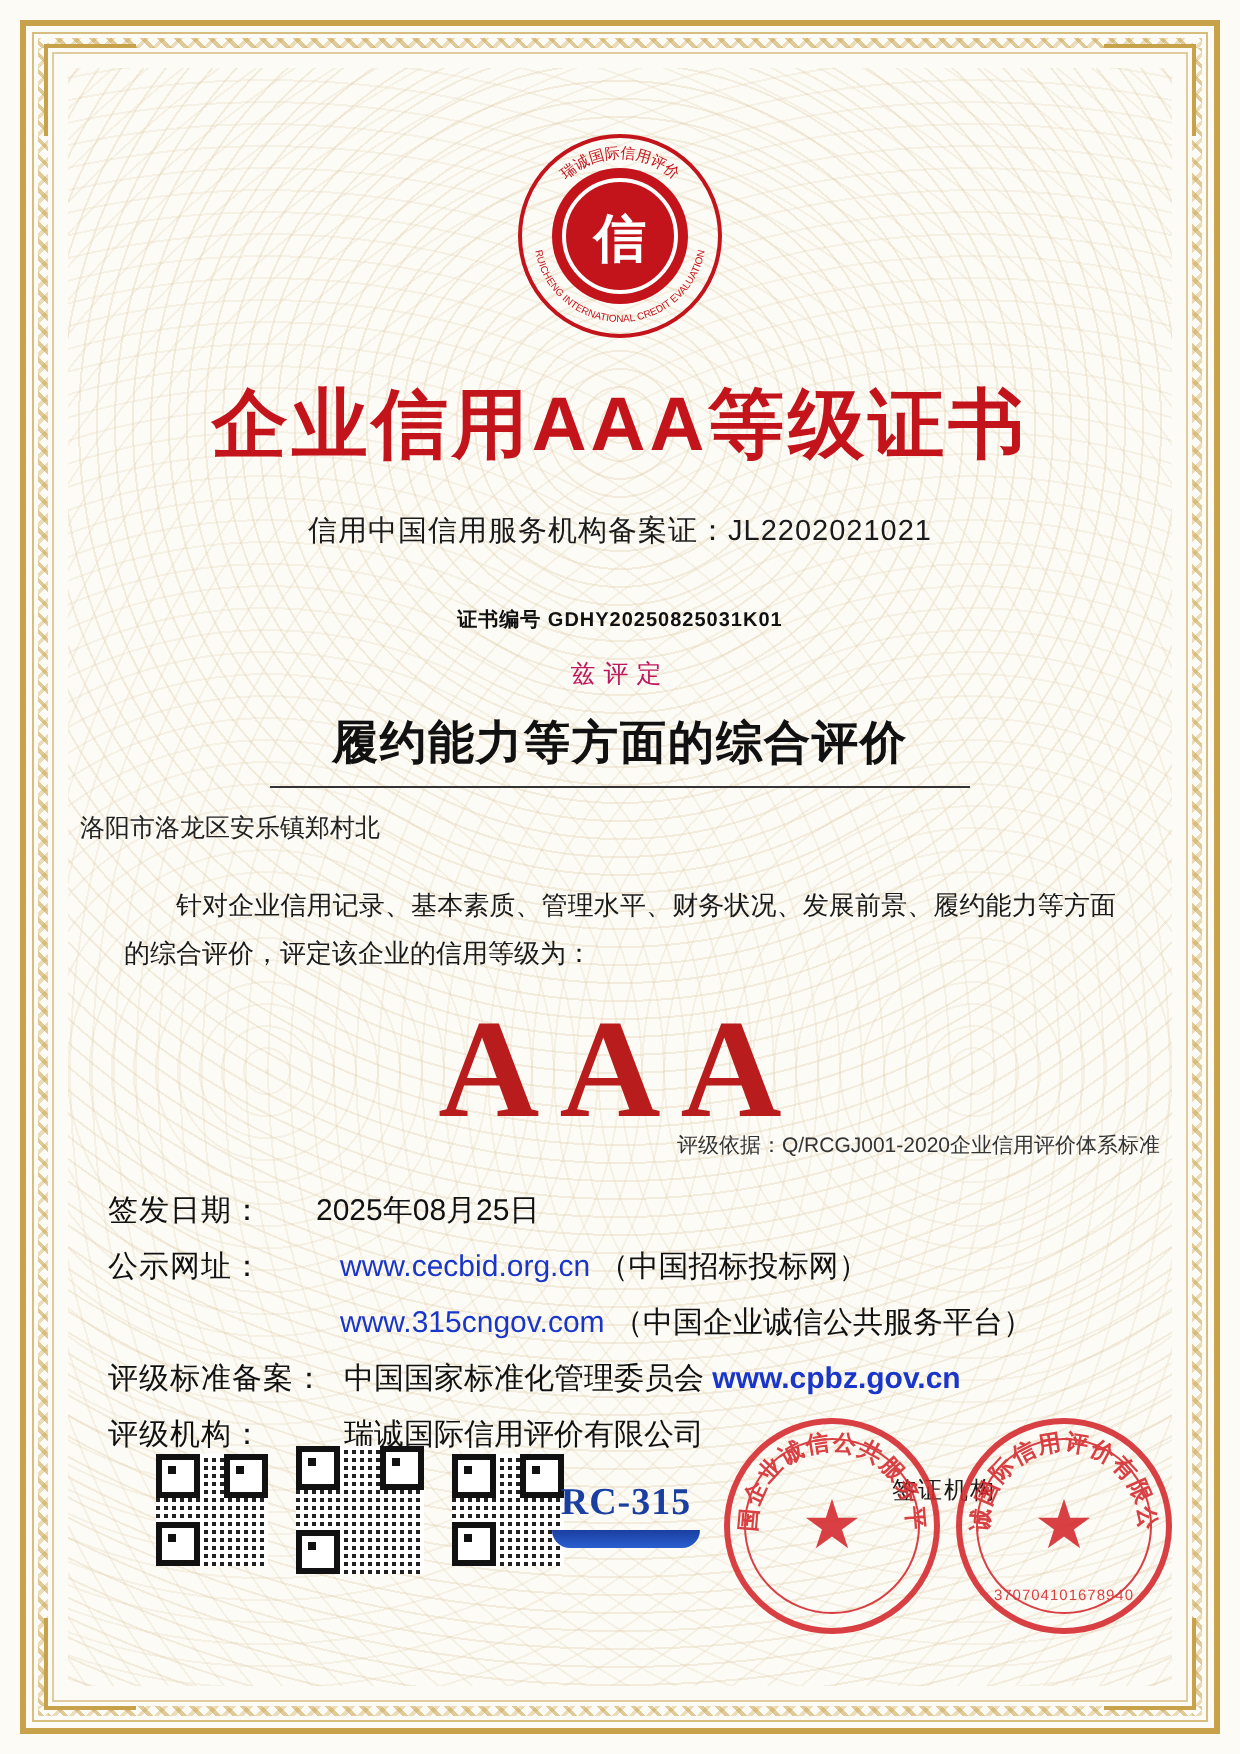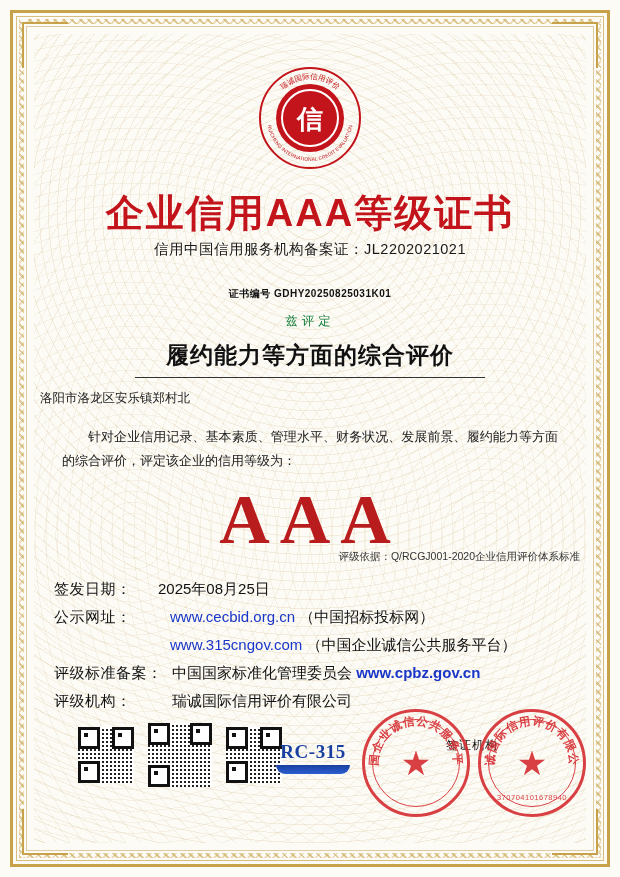--- a/index.html
+++ b/index.html
@@ -105,39 +105,39 @@
     margin-top: 22px;
     text-align: center;
     font-family: "Liberation Sans", sans-serif;
     font-weight: bold;
     font-size: 38px;
     letter-spacing: 2px;
     color: #c3141b;
     line-height: 1.15;
   }
   .subtitle {
-    margin-top: 4px;
+    margin-top: 20px;
     text-align: center;
     font-size: 14.5px;
     color: #1a1a1a;
     letter-spacing: .5px;
   }
   .cert-no {
     margin-top: 28px;
     text-align: center;
     font-size: 10px;
     font-weight: bold;
     color: #111;
     letter-spacing: .5px;
   }
   .hereby {
     margin-top: 12px;
     text-align: center;
     font-size: 12.5px;
-    color: #15803d;
+    color: #be185d;
     letter-spacing: 4px;
     font-family: Liberation Serif, serif;
   }
   .company {
     margin: 10px auto 0 auto;
     width: 350px;
     text-align: center;
     font-size: 23px;
     font-weight: bold;
     color: #111;

